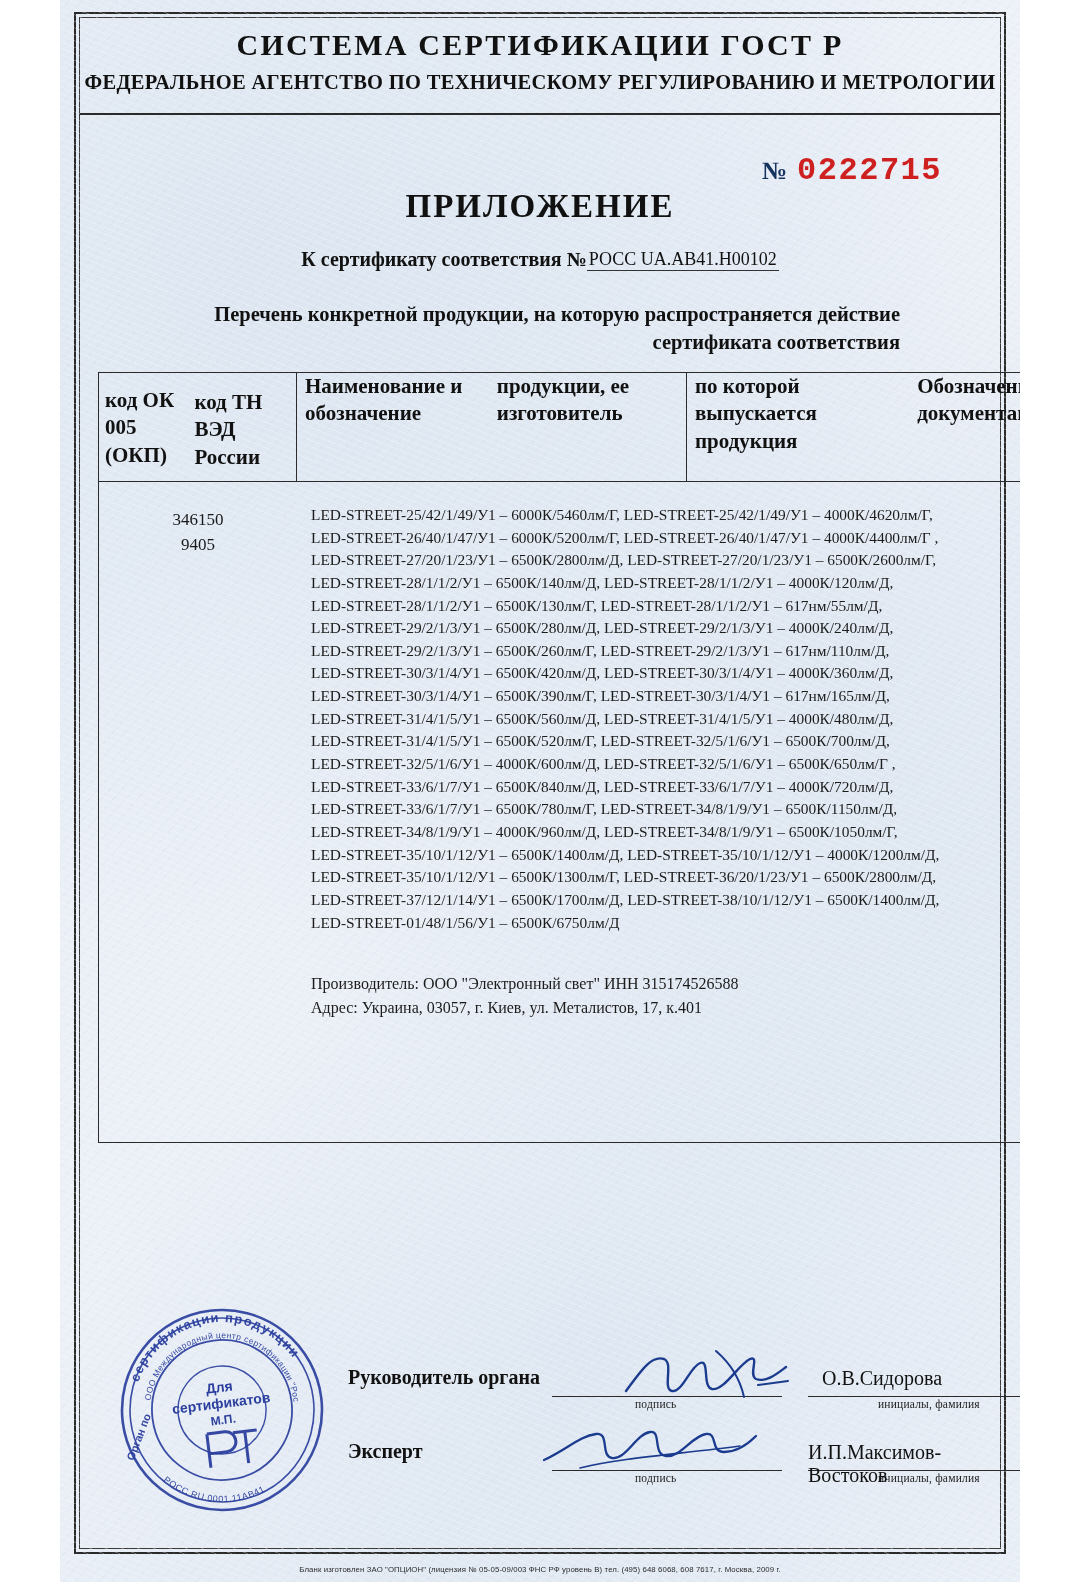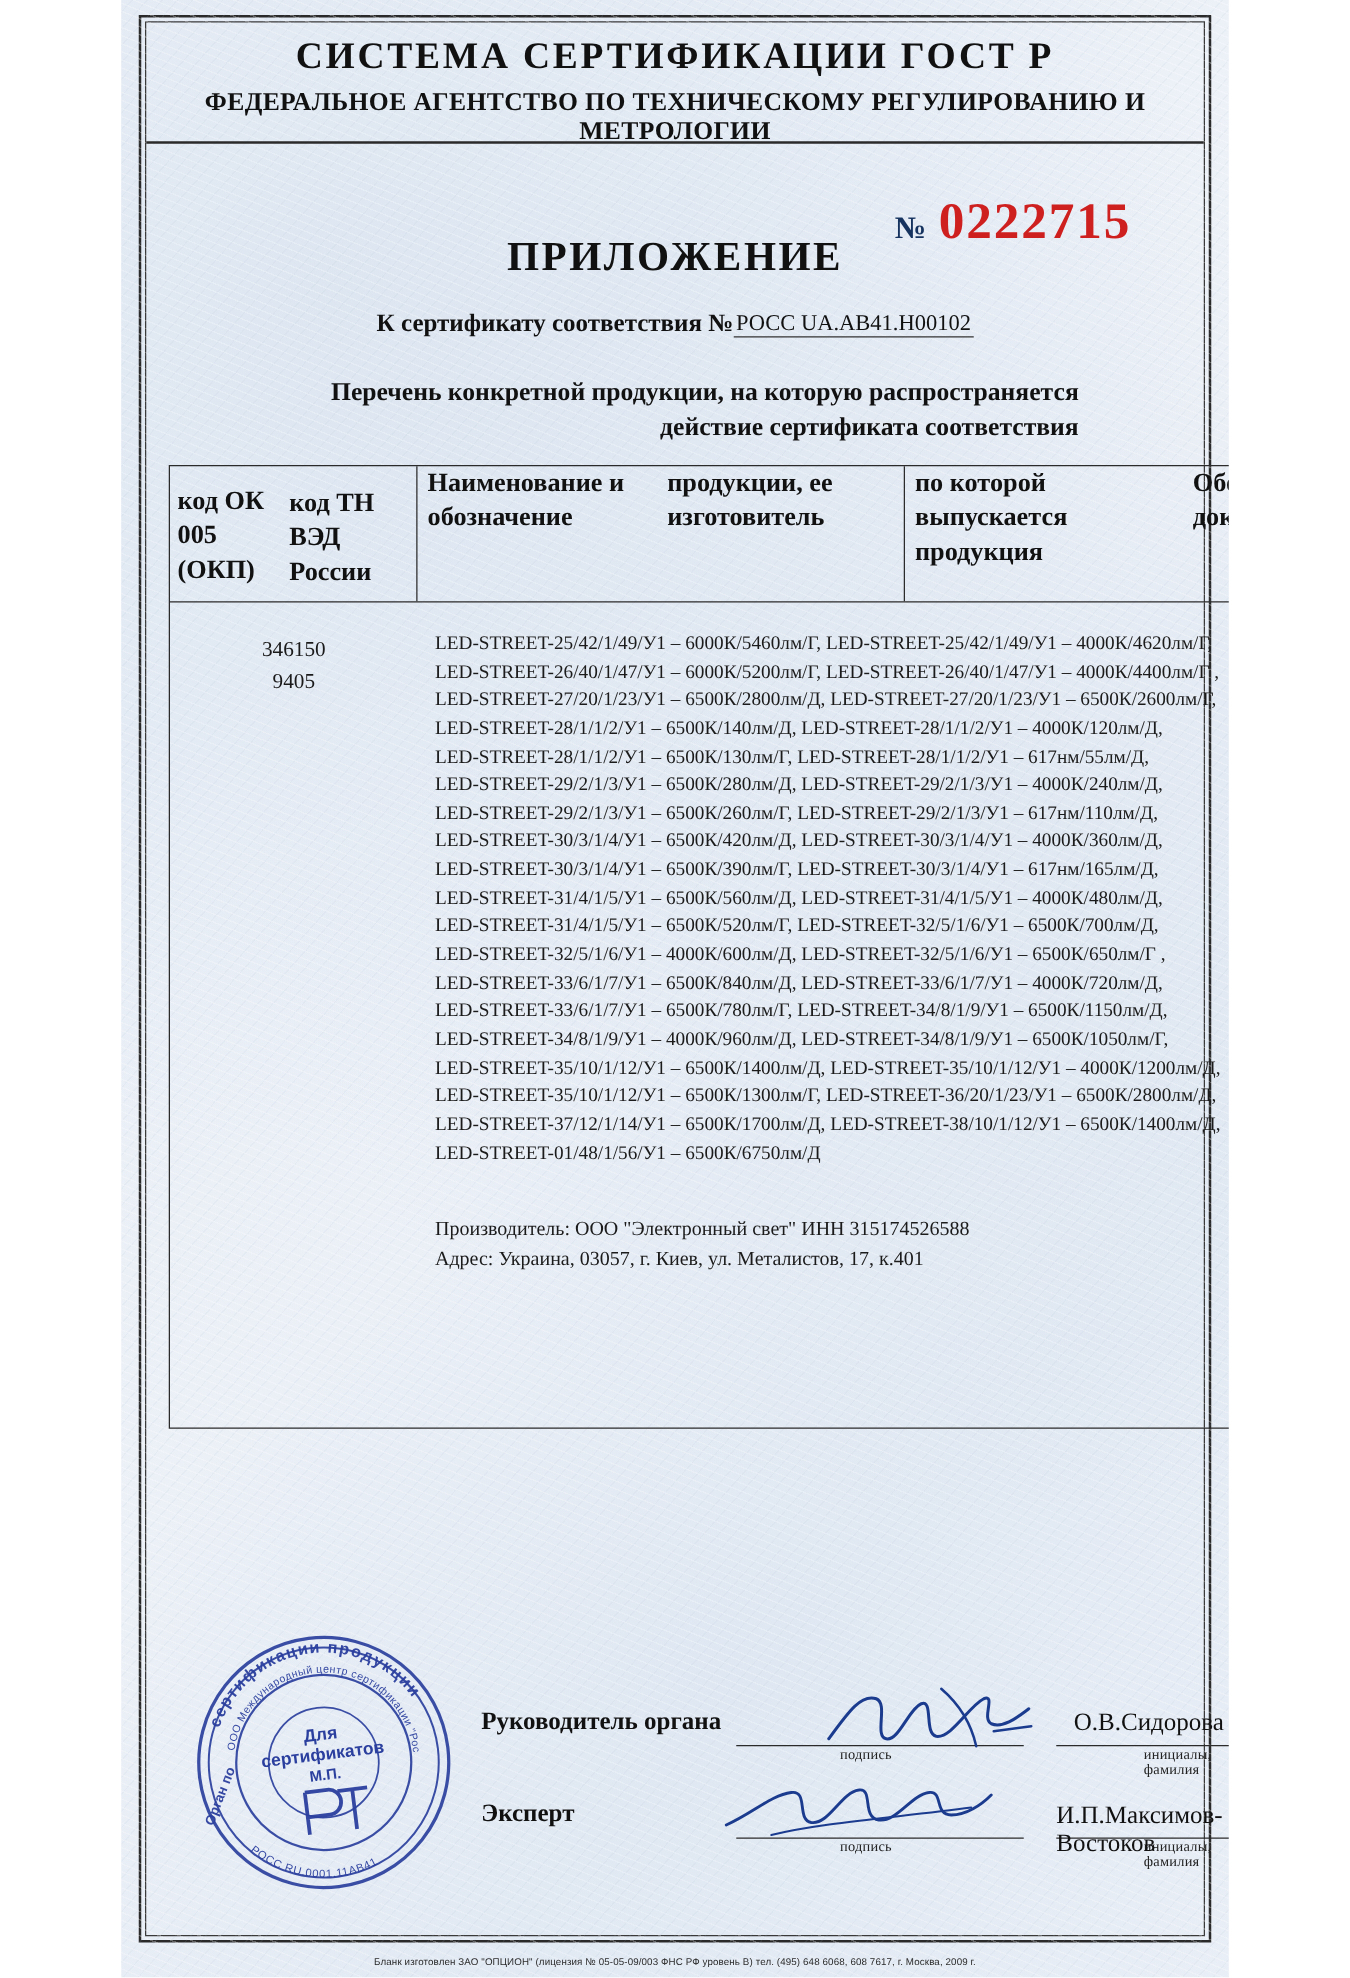--- a/index.html
+++ b/index.html
@@ -5,21 +5,21 @@
   html, body {
     margin: 0;
     padding: 0;
     background: #ffffff;
   }
   body {
     font-family: "Liberation Serif", serif;
   }
   .page {
     position: relative;
-    width: 886px;
+    width: 960px;
     height: 1582px;
     margin: 0 auto;
     background:
       radial-gradient(circle at 20% 15%, rgba(210,222,236,0.55) 0%, rgba(210,222,236,0) 45%),
       radial-gradient(circle at 78% 40%, rgba(205,218,234,0.45) 0%, rgba(205,218,234,0) 50%),
       radial-gradient(circle at 55% 85%, rgba(212,224,238,0.45) 0%, rgba(212,224,238,0) 55%),
       linear-gradient(135deg, #eef2f8 0%, #e8eef6 25%, #f1f4f9 50%, #e7edf5 75%, #eef2f8 100%);
     overflow: hidden;
     box-sizing: border-box;
   }
@@ -82,25 +82,25 @@
     align-items: baseline;
     gap: 10px;
     z-index: 3;
   }
   .num-sym {
     font-size: 25px;
     font-weight: bold;
     color: #16335f;
   }
   .num-val {
-    font-size: 41px;
+    font-size: 32px;
     font-weight: bold;
     color: #cf2020;
     letter-spacing: 1.5px;
-    font-family: Liberation Serif, serif;
+    font-family: Liberation Mono, monospace;
   }
 
   .title {
     position: absolute;
     left: 0; right: 0;
     top: 188px;
     text-align: center;
     font-size: 33px;
     font-weight: bold;
     letter-spacing: 2px;

